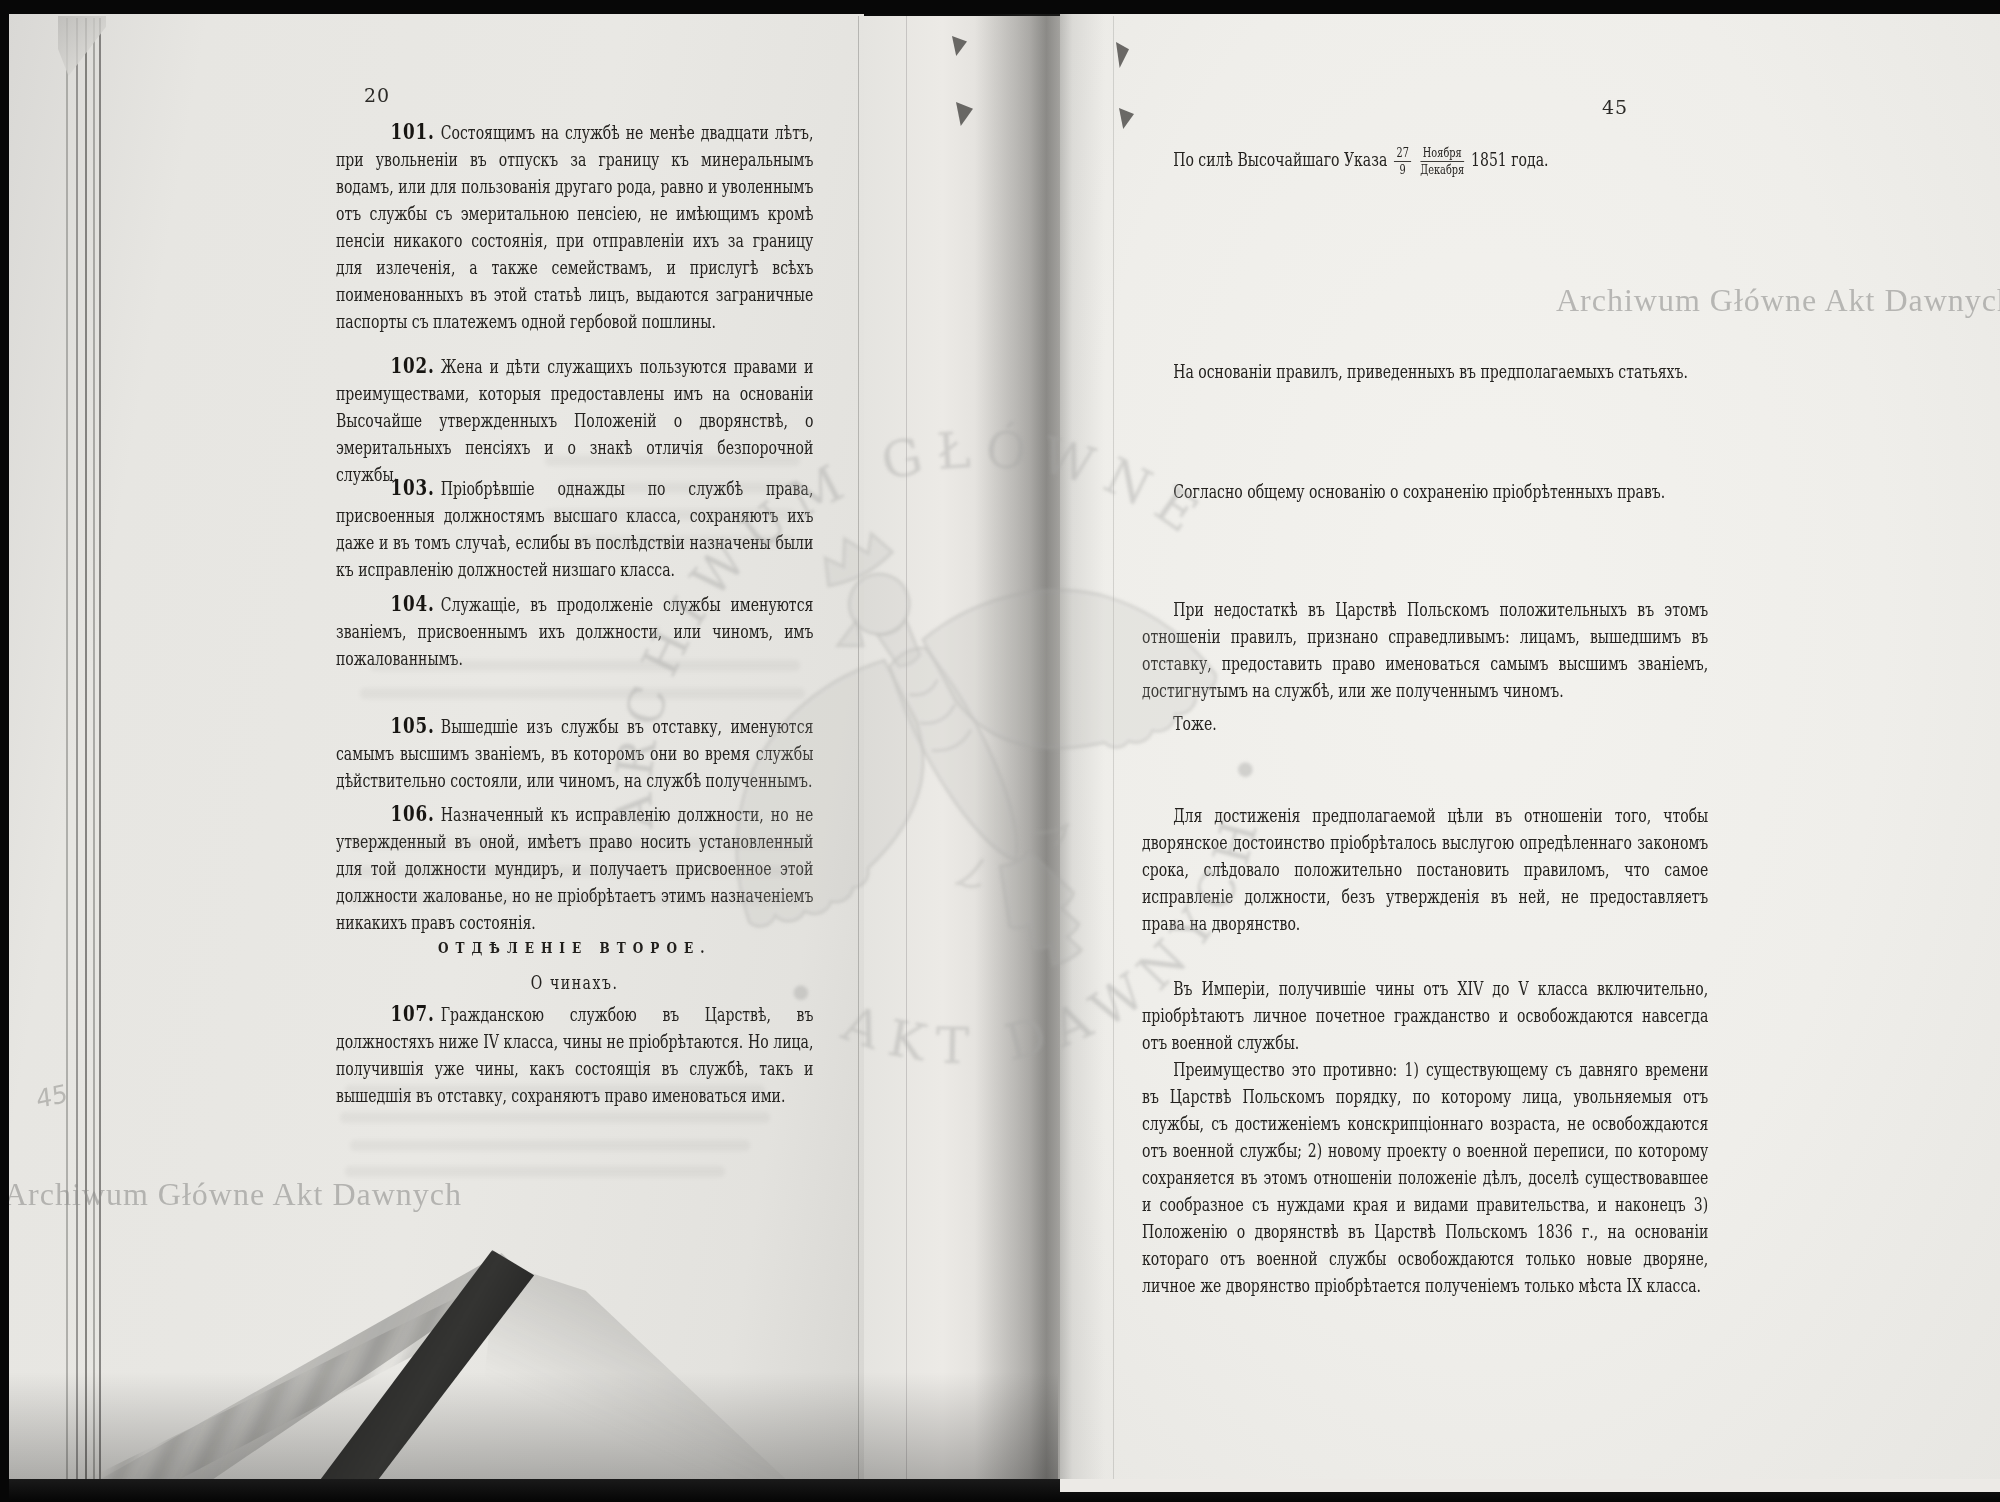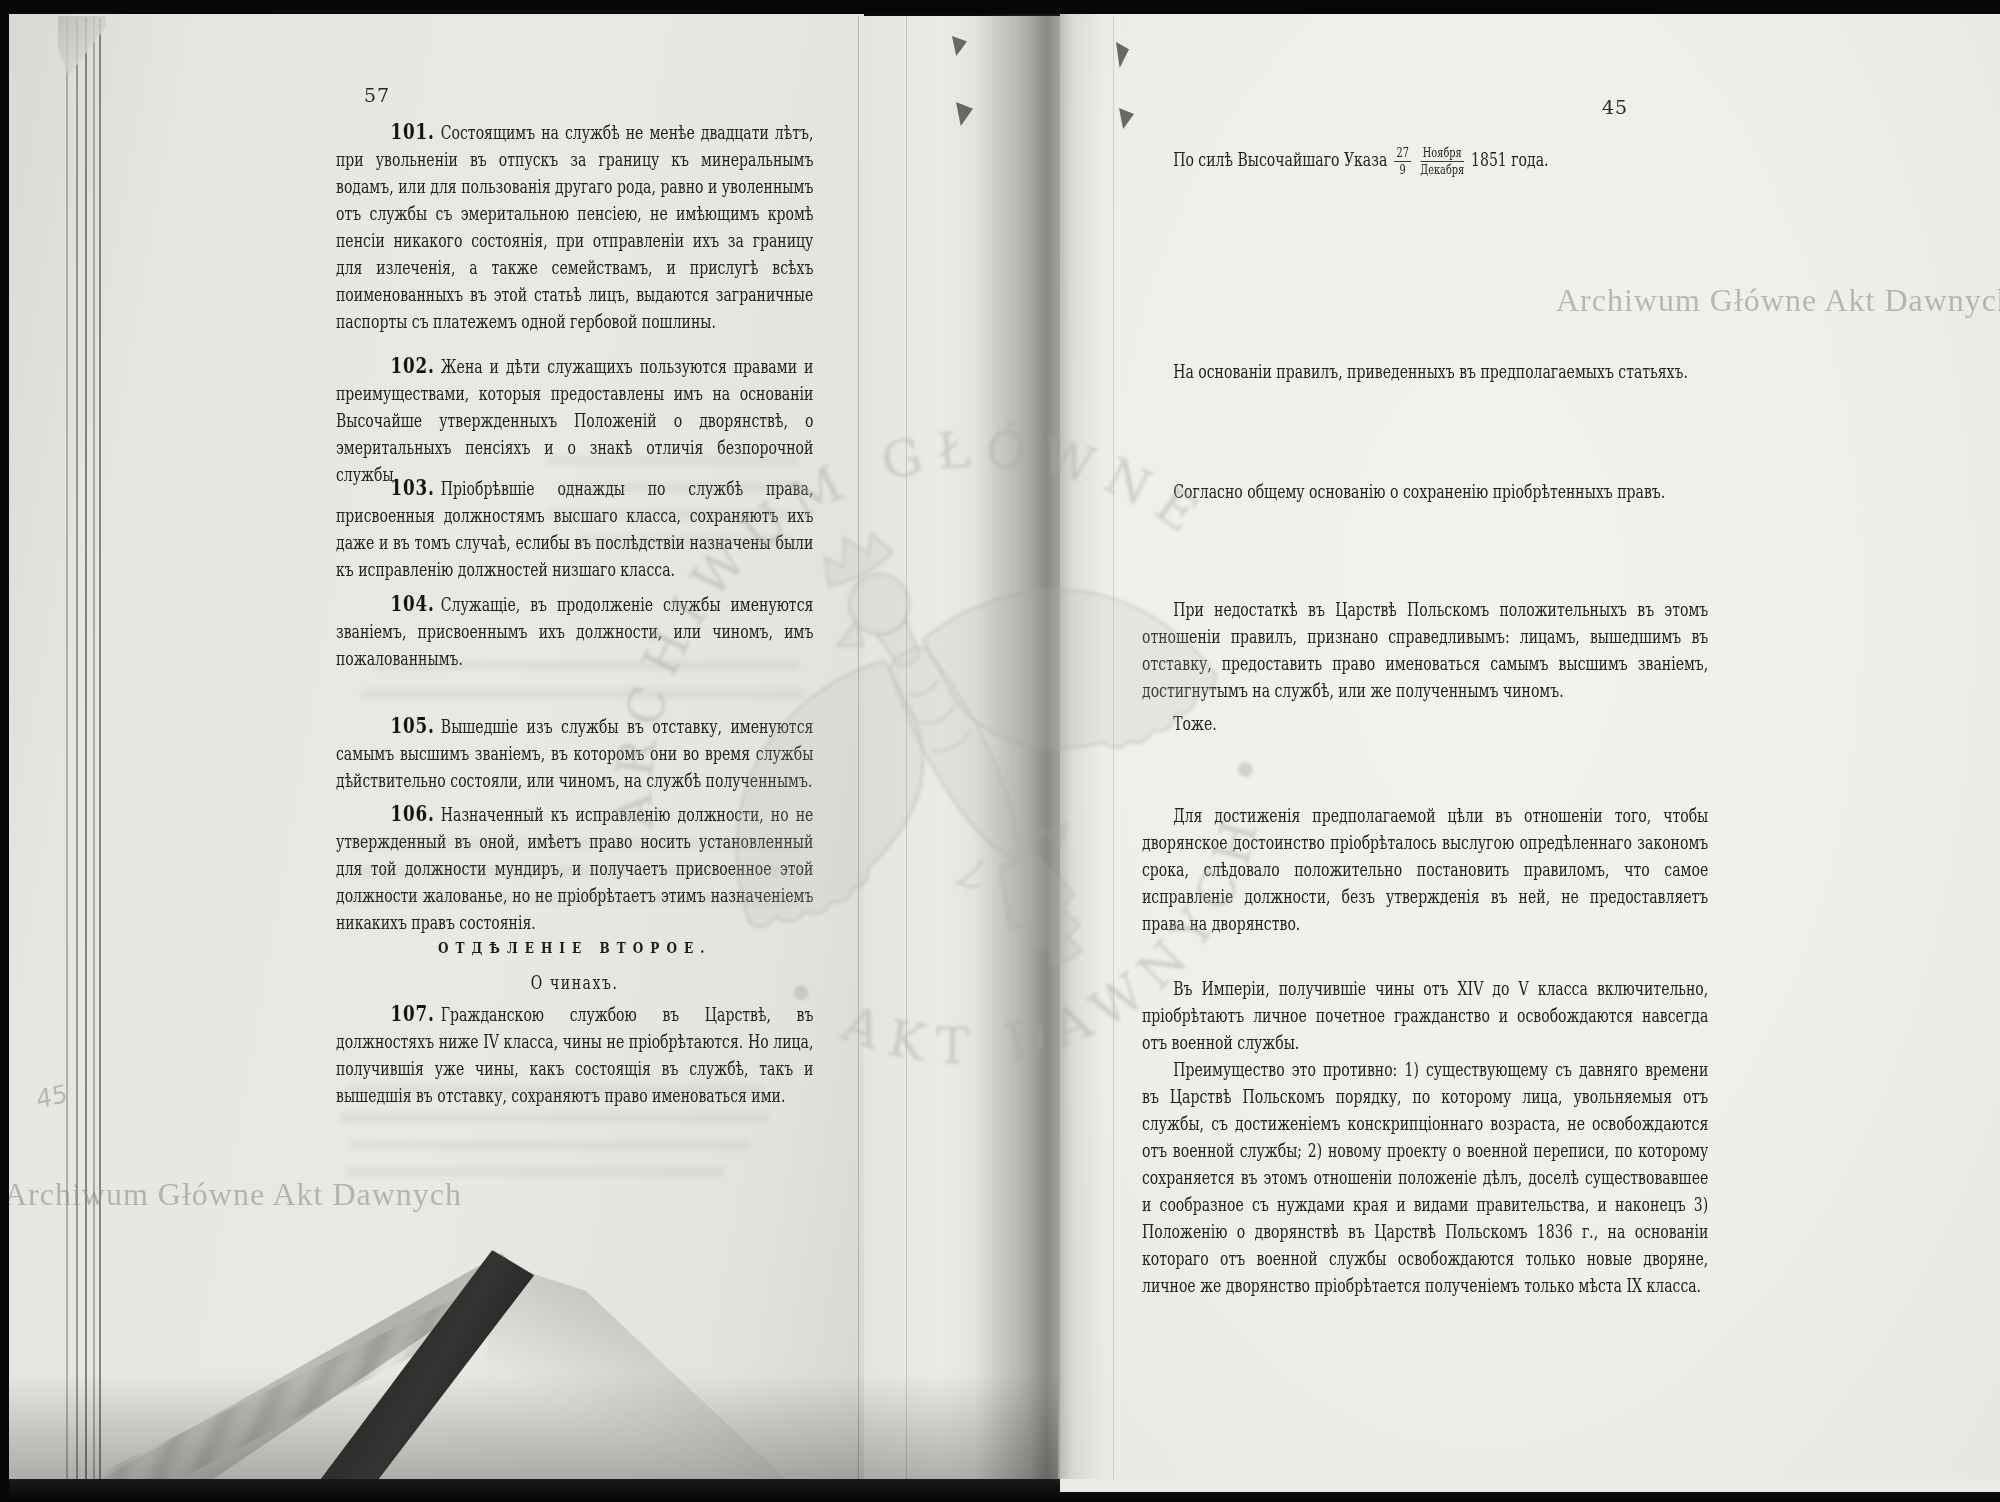--- a/index.html
+++ b/index.html
@@ -84,21 +84,21 @@
   <div class="crease" style="left:858px;background:rgba(95,94,91,.35);"></div>
   <div class="crease" style="left:906px;background:rgba(110,109,106,.28);"></div>
   <div class="crease" style="left:1113px;background:rgba(120,119,116,.25);"></div>
   <div class="gutter-shadow"></div>
 
   <div class="speck tri" style="left:952px;top:36px;width:15px;height:20px;"></div>
   <div class="speck tri" style="left:956px;top:102px;width:17px;height:24px;"></div>
   <div class="speck tri" style="left:1116px;top:42px;width:13px;height:26px;"></div>
   <div class="speck tri" style="left:1119px;top:108px;width:15px;height:21px;"></div>
 
-  <div class="pagenum" style="left:364px;top:84px;">57</div>
+  <div class="pagenum" style="left:364px;top:84px;">20</div>
 
   <div class="para para-l" style="top:118px;">
     <span class="p-num">101.</span><span>Состоящимъ на службѣ не менѣе двадцати лѣтъ, при увольненіи въ отпускъ за границу къ минеральнымъ водамъ, или для пользованія другаго рода, равно и уволеннымъ отъ службы съ эмеритальною пенсіею, не имѣющимъ кромѣ пенсіи никакого состоянія, при отправленіи ихъ за границу для излеченія, а также семействамъ, и прислугѣ всѣхъ поименованныхъ въ этой статьѣ лицъ, выдаются заграничные паспорты съ платежемъ одной гербовой пошлины.</span>
   </div>
   <div class="para para-l" style="top:352px;">
     <span class="p-num">102.</span><span>Жена и дѣти служащихъ пользуются правами и преимуществами, которыя предоставлены имъ на основаніи Высочайше утвержденныхъ Положеній о дворянствѣ, о эмеритальныхъ пенсіяхъ и о знакѣ отличія безпорочной службы.</span>
   </div>
   <div class="para para-l" style="top:474px;">
     <span class="p-num">103.</span><span>Пріобрѣвшіе однажды по службѣ права, присвоенныя должностямъ высшаго класса, сохраняютъ ихъ даже и въ томъ случаѣ, еслибы въ послѣдствіи назначены были къ исправленію должностей низшаго класса.</span>
   </div>

